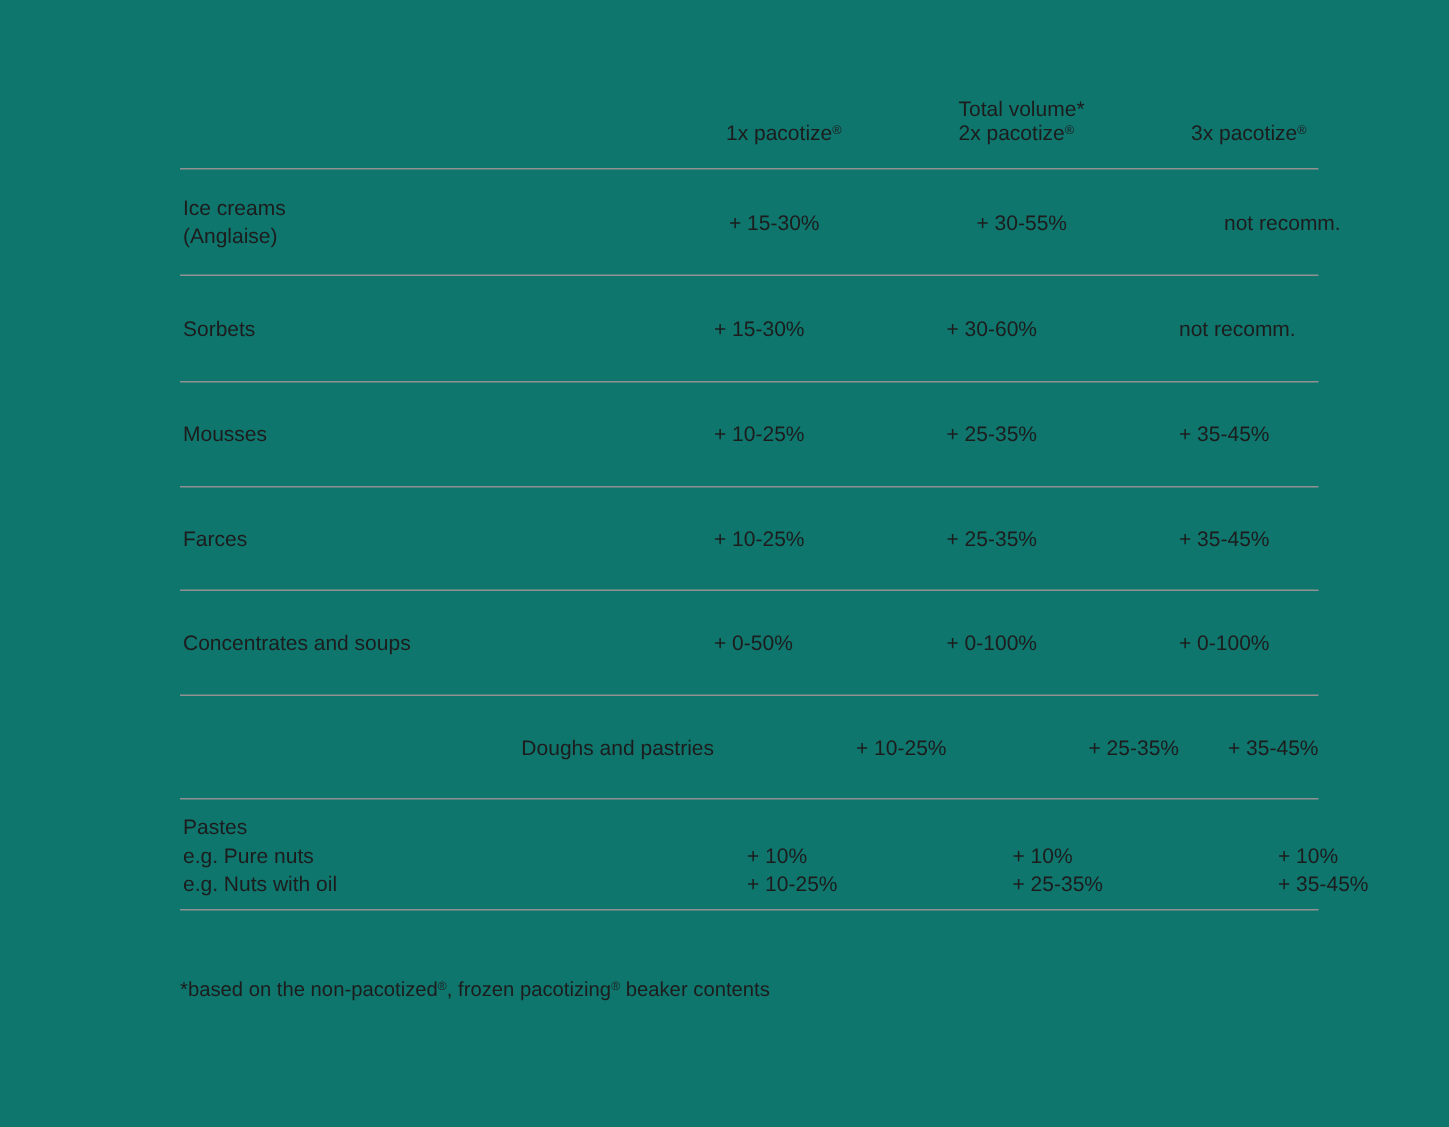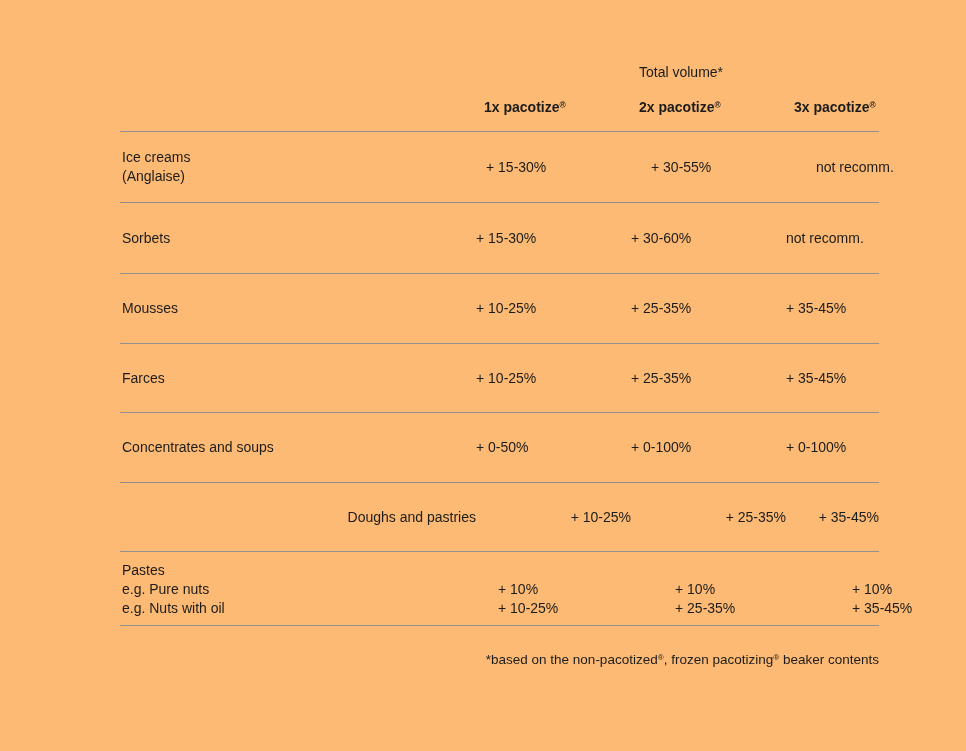--- a/index.html
+++ b/index.html
@@ -4,43 +4,41 @@
 <style>
   html, body {
     margin: 0;
     padding: 0;
     background: #ffffff;
   }
   .page {
     position: relative;
     width: 966px;
     height: 751px;
-    background: #fdba74;
+    background: #0f766e;
     font-family: "Liberation Sans", "DejaVu Sans", sans-serif;
     color: #1c1c1c;
     overflow: hidden;
   }
   .volume-table {
     position: absolute;
     left: 120px;
     top: 64px;
     width: 759px;
   }
   .suptitle {
     margin-left: 519px;
     font-size: 14px;
     line-height: 16px;
     white-space: nowrap;
   }
   .colheads {
     display: grid;
     grid-template-columns: 356px 155px 155px 1fr;
-    margin-top: 19px;
     padding-bottom: 16px;
-    font-weight: bold;
   }
   .colheads .h {
     padding-left: 8px;
     font-size: 14px;
     line-height: 16px;
     white-space: nowrap;
   }
   .table-body {
     border-bottom: 1px solid #919191;
   }
@@ -73,21 +71,21 @@
   sup.reg {
     font-size: 60%;
     line-height: 0;
     vertical-align: 4px;
   }
   .footnote {
     position: absolute;
     left: 120px;
     top: 651px;
     width: 759px;
-    text-align: right;
+    text-align: left;
     font-size: 13.5px;
     line-height: 17px;
     white-space: nowrap;
   }
 </style>
 </head>
 <body>
 
 <div class="page">
 

